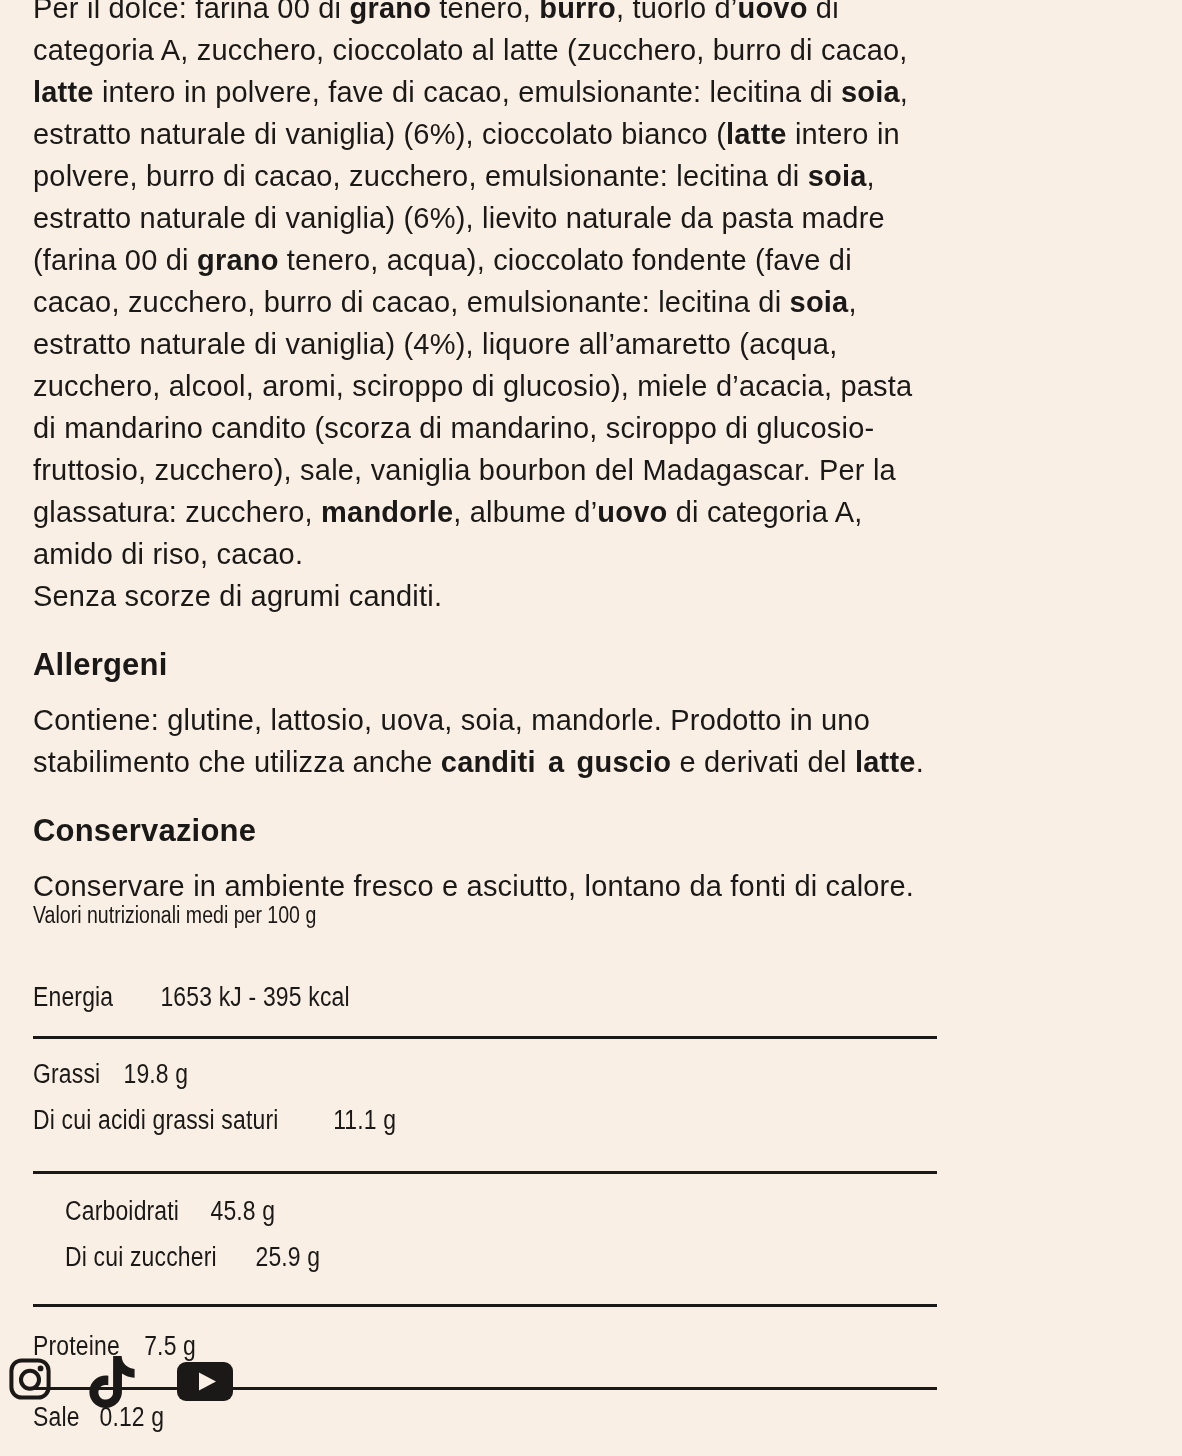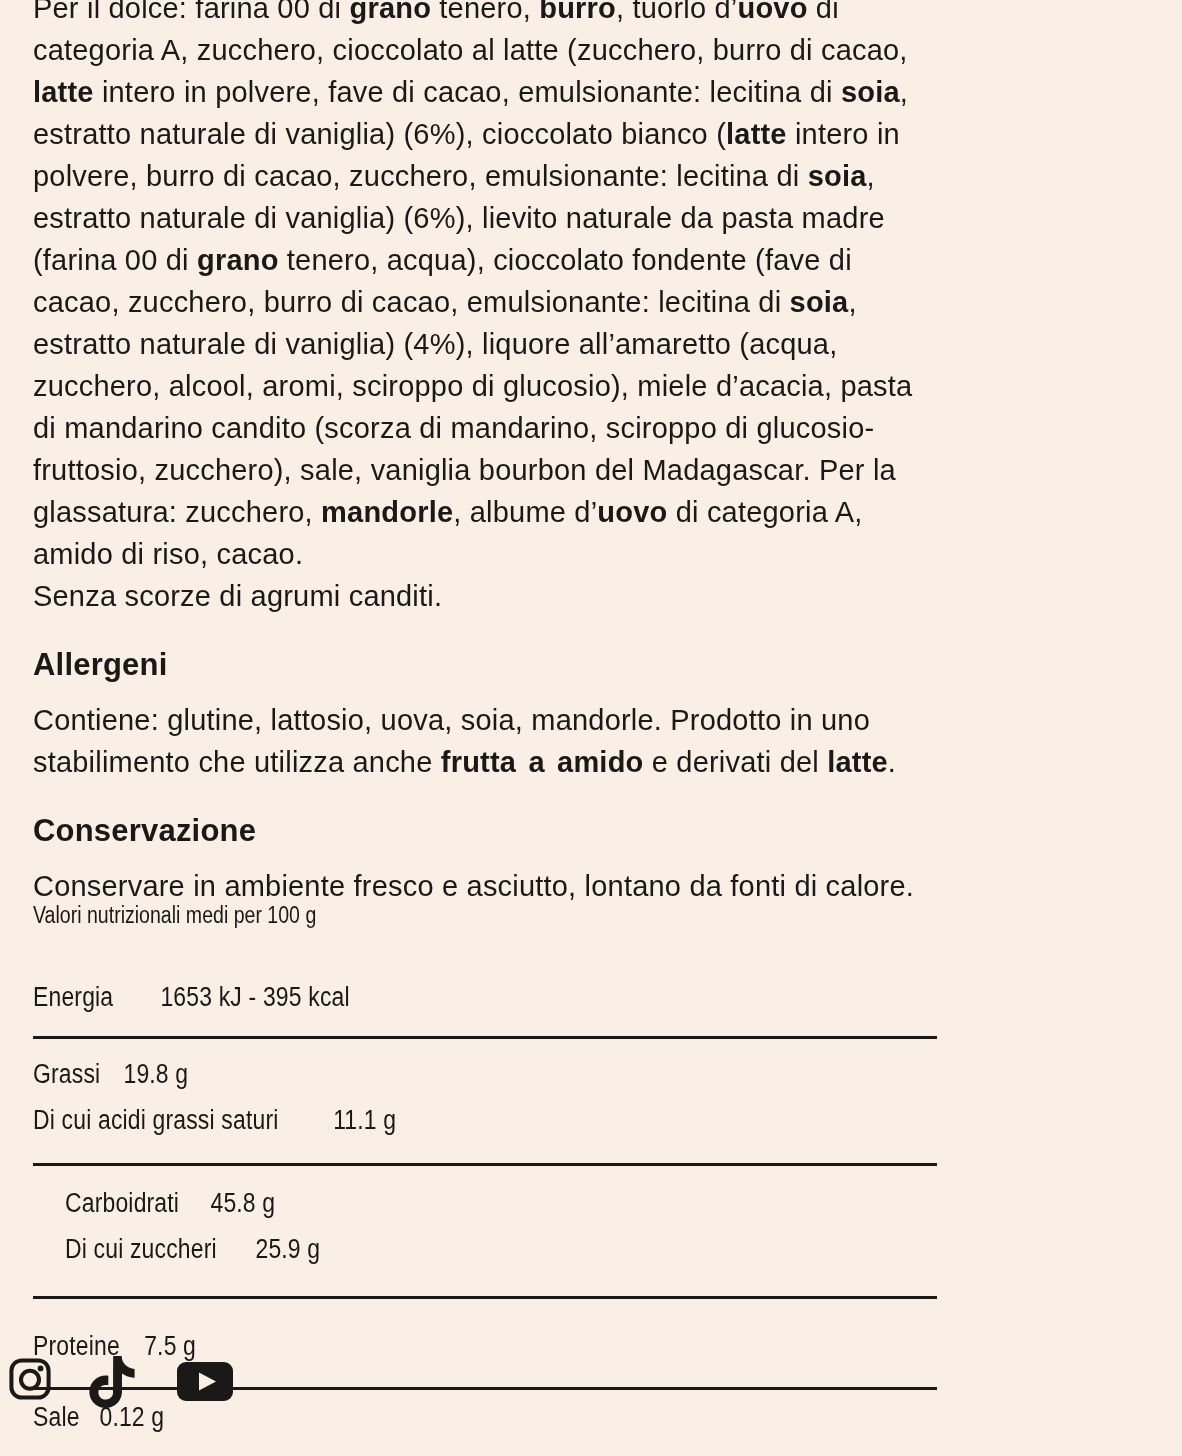--- a/index.html
+++ b/index.html
@@ -31,23 +31,23 @@
   .nut-section{position:absolute;left:33px;right:33px;top:880px;}
   .nut-heading{margin:12px 0 28px;font-size:23px;line-height:46px;font-weight:400;}
   .cond-l{display:inline-block;transform:scaleX(.85);transform-origin:0 50%;white-space:nowrap;}
   .cond-r{display:inline-block;transform:scaleX(.85);transform-origin:100% 50%;white-space:nowrap;}
   .nut-row{
     display:flex;justify-content:flex-start;align-items:baseline;
     font-size:27px;line-height:46px;letter-spacing:.2px;
   }
   .nut-divider{height:3px;background:var(--ink);}
   .g1{padding:8px 0 16px;}
-  .g2{padding:12px 0 20px;}
+  .g2{padding:12px 0 28px;}
   .g3{padding:14px 0 24px;margin-left:32px;}
-  .g4{padding:16px 0 18px;margin-top:8px;}
+  .g4{padding:16px 0 18px;}
   .g5{padding:4px 0 17px;}
   
   .social-link{position:absolute;display:block;line-height:0;z-index:5;color:var(--ink);}
   .social-link svg{display:block;}
   .ig-pos{left:7px;top:1356px;}
   .tt-pos{left:86px;top:1352px;}
   .yt-pos{left:177px;top:1362px;}
   .icon-stroke{fill:none;stroke:var(--ink);}
   .icon-fill{fill:var(--ink);}
   .icon-cutout{fill:var(--bg);}
@@ -57,21 +57,21 @@
 
 <div class="page">
   <main class="content">
 
     <div class="ingredients-block">
       <p class="body-text">Per il dolce: farina 00 di <b>grano</b> tenero, <b>burro</b>, tuorlo d’<b>uovo</b> di categoria A, zucchero, cioccolato al latte (zucchero, burro di cacao, <b>latte</b> intero in polvere, fave di cacao, emulsionante: lecitina di <b>soia</b>, estratto naturale di vaniglia) (6%), cioccolato bianco (<b>latte</b> intero in polvere, burro di cacao, zucchero, emulsionante: lecitina di <b>soia</b>, estratto naturale di vaniglia) (6%), lievito naturale da pasta madre (farina 00 di <b>grano</b> tenero, acqua), cioccolato fondente (fave di cacao, zucchero, burro di cacao, emulsionante: lecitina di <b>soia</b>, estratto naturale di vaniglia) (4%), liquore all’amaretto (acqua, zucchero, alcool, aromi, sciroppo di glucosio), miele d’acacia, pasta di mandarino candito (scorza di mandarino, sciroppo di glucosio-fruttosio, zucchero), sale, vaniglia bourbon del Madagascar. Per la glassatura: zucchero, <b>mandorle</b>, albume d’<b>uovo</b> di categoria A, amido di riso, cacao.</p>
       <p class="body-text">Senza scorze di agrumi canditi.</p>
     </div>
 
     <h3 class="section-heading">Allergeni</h3>
-    <p class="body-text allergens-text">Contiene: glutine, lattosio, uova, soia, mandorle. Prodotto in uno stabilimento che utilizza anche <b>frutta a amido</b> e derivati del <b>latte</b>.</p>
+    <p class="body-text allergens-text">Contiene: glutine, lattosio, uova, soia, mandorle. Prodotto in uno stabilimento che utilizza anche <b>canditi a guscio</b> e derivati del <b>latte</b>.</p>
 
     <h3 class="section-heading">Conservazione</h3>
     <p class="body-text">Conservare in ambiente fresco e asciutto, lontano da fonti di calore.</p>
   </main>
 
   <section class="nut-section">
     <h2 class="nut-heading"><span class="cond-l">Valori nutrizionali medi per 100 g</span></h2>
 
     <div class="nut-group g1">
       <div class="nut-row">

